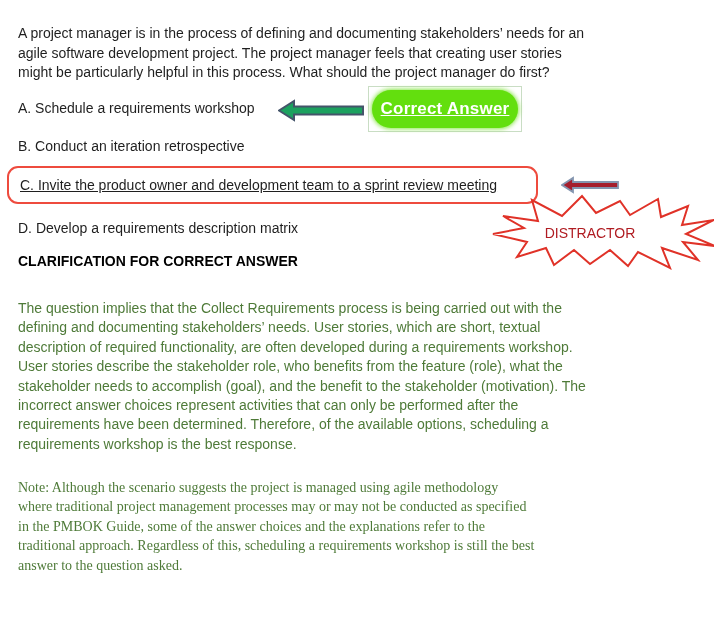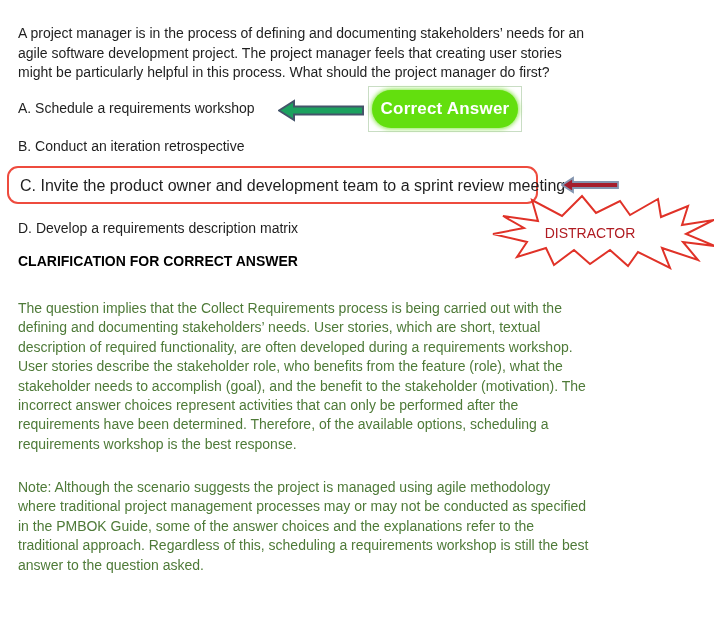--- a/index.html
+++ b/index.html
@@ -51,35 +51,37 @@
     display: flex;
     align-items: center;
     justify-content: center;
   }
   .badge-pill span {
     color: #ffffff;
     font-size: 17px;
     font-weight: 700;
     letter-spacing: 0.2px;
     white-space: nowrap;
+    text-decoration: underline;
   }
   .c-box {
     position: absolute;
     left: 7px; top: 166px;
     width: 531px; height: 38px;
     border: 2px solid #ee4b3e;
     border-radius: 11px;
     box-sizing: border-box;
   }
   .c-box .option-c {
     position: absolute;
     left: 11px; top: 9px;
-    font-size: 16px;
+    font-size: 14px;
     color: #1f1f1f;
     white-space: nowrap;
+    text-decoration: underline;
   }
   .red-arrow { position: absolute; left: 561px; top: 176px; }
   .starburst { position: absolute; left: 490px; top: 194px; }
   .starburst text {
     font-family: "Liberation Sans", "DejaVu Sans", sans-serif;
     font-size: 14px;
     fill: #b01c22;
   }
   .heading {
     position: absolute;
@@ -93,21 +95,21 @@
     position: absolute;
     left: 18px;
     width: 660px;
     font-size: 14px;
     line-height: 19.4px;
     white-space: pre-line;
     color: #4e7a38;
     margin-top: 7px;
   }
   .para-main { top: 292px; }
-  .para-note { top: 471px; }
+  .para-note { top: 471px; font-family: Liberation Serif, serif; }
 </style>
 </head>
 <body>
 
 <div class="page">
 
   <div class="question">A project manager is in the process of defining and documenting stakeholders’ needs for an
 agile software development project. The project manager feels that creating user stories
 might be particularly helpful in this process. What should the project manager do first?</div>
 

